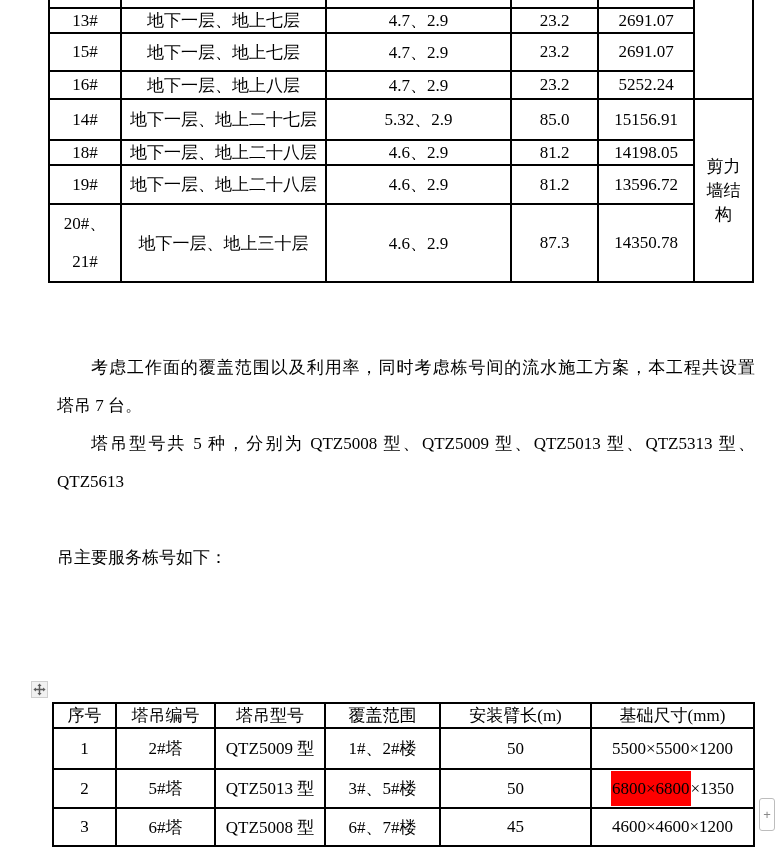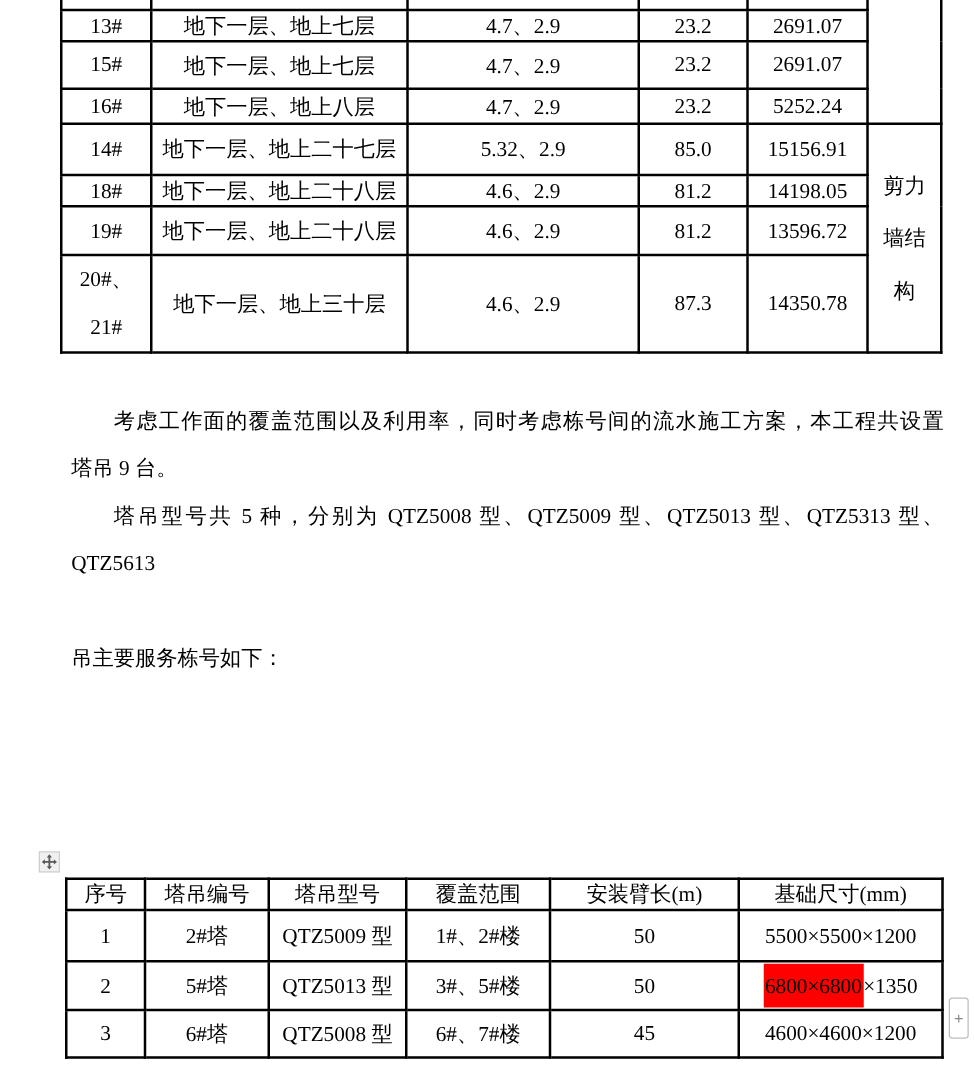--- a/index.html
+++ b/index.html
@@ -12,24 +12,24 @@
   }
   table.doc-table td, table.doc-table th{
     border:2px solid #000;text-align:center;vertical-align:middle;
     font-size:17px;font-weight:normal;padding:0;overflow:hidden;
   }
   #t1{left:48px;top:-31px;width:704px;}
   #t2{left:52px;top:702px;width:701px;}
   .h38{height:38px}.h36{height:23px}.h39{height:39px}.h40{height:28px}
   .h41{height:41px}.h77{height:77px}
   .pre{white-space:pre-line;line-height:38px;}
-  .struct-cell{white-space:pre-line;line-height:42px;margin-top:36px;}
+  .struct-cell{white-space:pre-line;line-height:24px;margin-top:36px;}
   .pline{
     position:absolute;left:57px;width:698px;height:38px;line-height:38px;
-    font-size:17px;white-space:nowrap;
+    font-size:17px;white-space:nowrap;margin-top:31px;
   }
   .pline.full{white-space:normal;text-align:justify;text-align-last:justify;}
   .pline.indent{text-indent:34px;}
   .move-handle{
     position:absolute;left:31px;top:681px;width:17px;height:17px;
     background:#f1f1f1;border:1px solid #cfcfcf;box-sizing:border-box;
     display:flex;align-items:center;justify-content:center;cursor:move;
   }
   .move-handle svg{width:13px;height:13px;display:block;}
   .plus-btn{
@@ -113,21 +113,21 @@
 21#</td>
       <td>地下一层、地上三十层</td>
       <td>4.6、2.9</td>
       <td>87.3</td>
       <td>14350.78</td>
     </tr>
   </tbody>
     </table>
 
   <div class="pline full indent" style="top:318px">考虑工作面的覆盖范围以及利用率，同时考虑栋号间的流水施工方案，本工程共设置</div>
-  <div class="pline" style="top:356px">塔吊 9 台。</div>
+  <div class="pline" style="top:356px">塔吊 7 台。</div>
   <div class="pline full indent" style="top:394px">塔吊型号共 5 种，分别为 QTZ5008 型、QTZ5009 型、QTZ5013 型、QTZ5313 型、QTZ5613</div>
   <div class="pline" style="top:508px">吊主要服务栋号如下：</div>
 
   <div class="move-handle">
     <span>
       <svg viewBox="0 0 16 16" xmlns="http://www.w3.org/2000/svg">
         <path d="M8 0.5 L10.6 3.6 H8.9 V7.1 H12.4 V5.4 L15.5 8 L12.4 10.6 V8.9 H8.9 V12.4 H10.6 L8 15.5 L5.4 12.4 H7.1 V8.9 H3.6 V10.6 L0.5 8 L3.6 5.4 V7.1 H7.1 V3.6 H5.4 Z" fill="#5a5a5a"></path>
       </svg>
     </span>
   </div>

